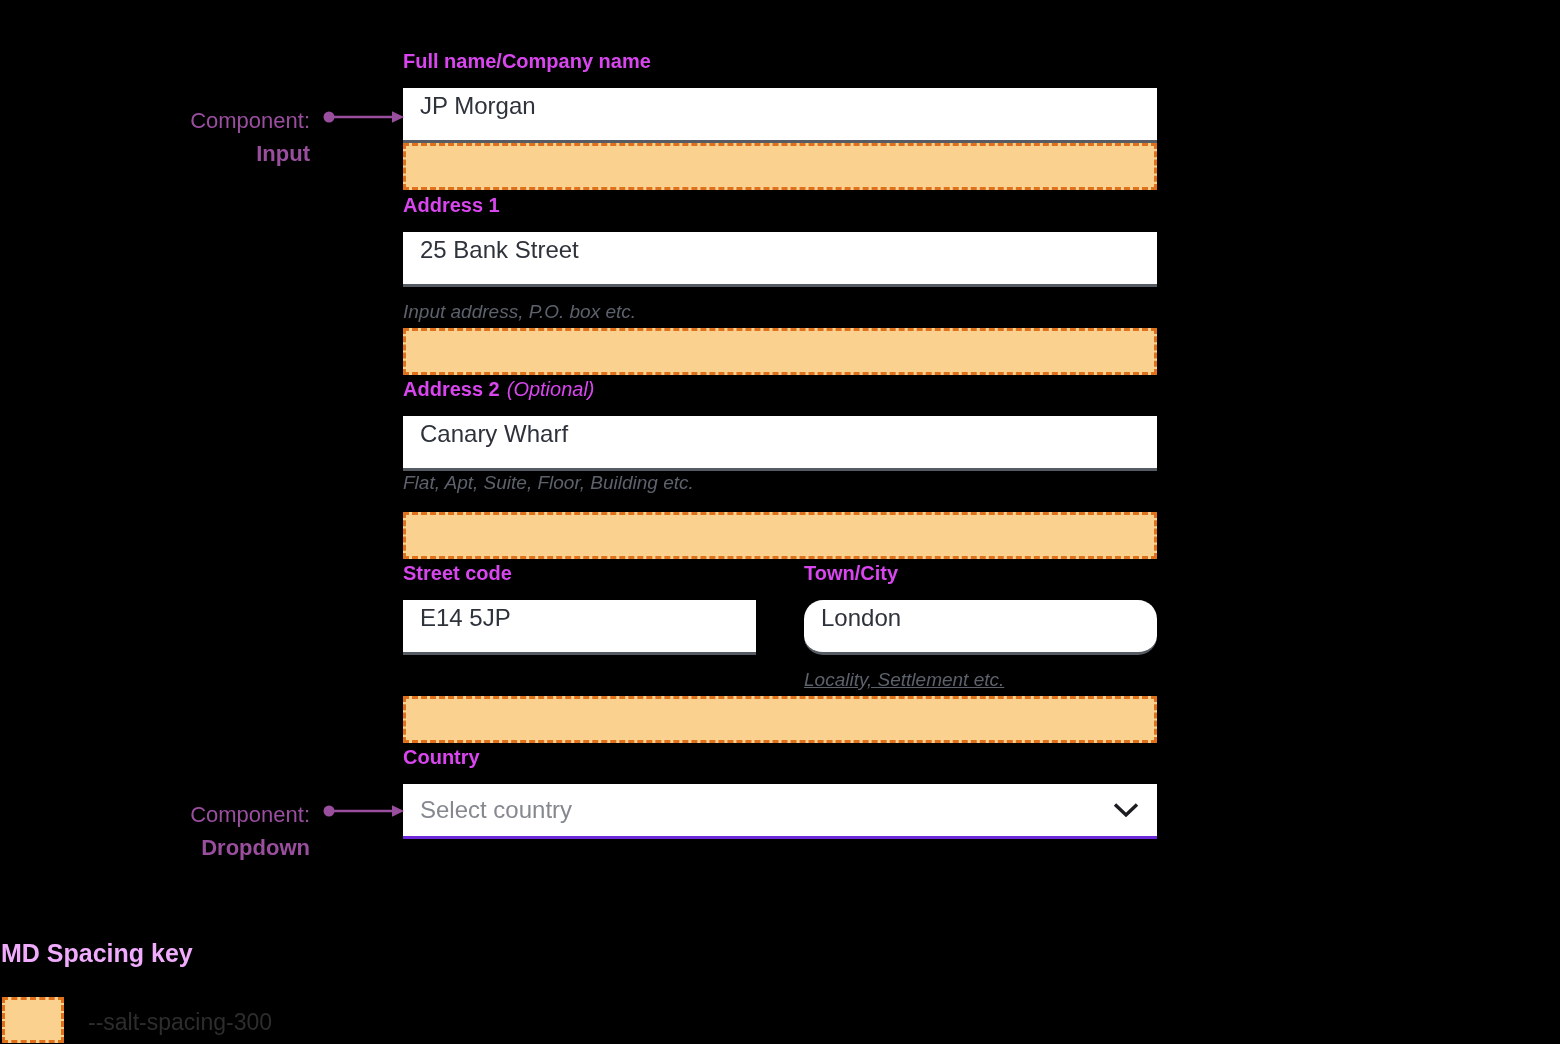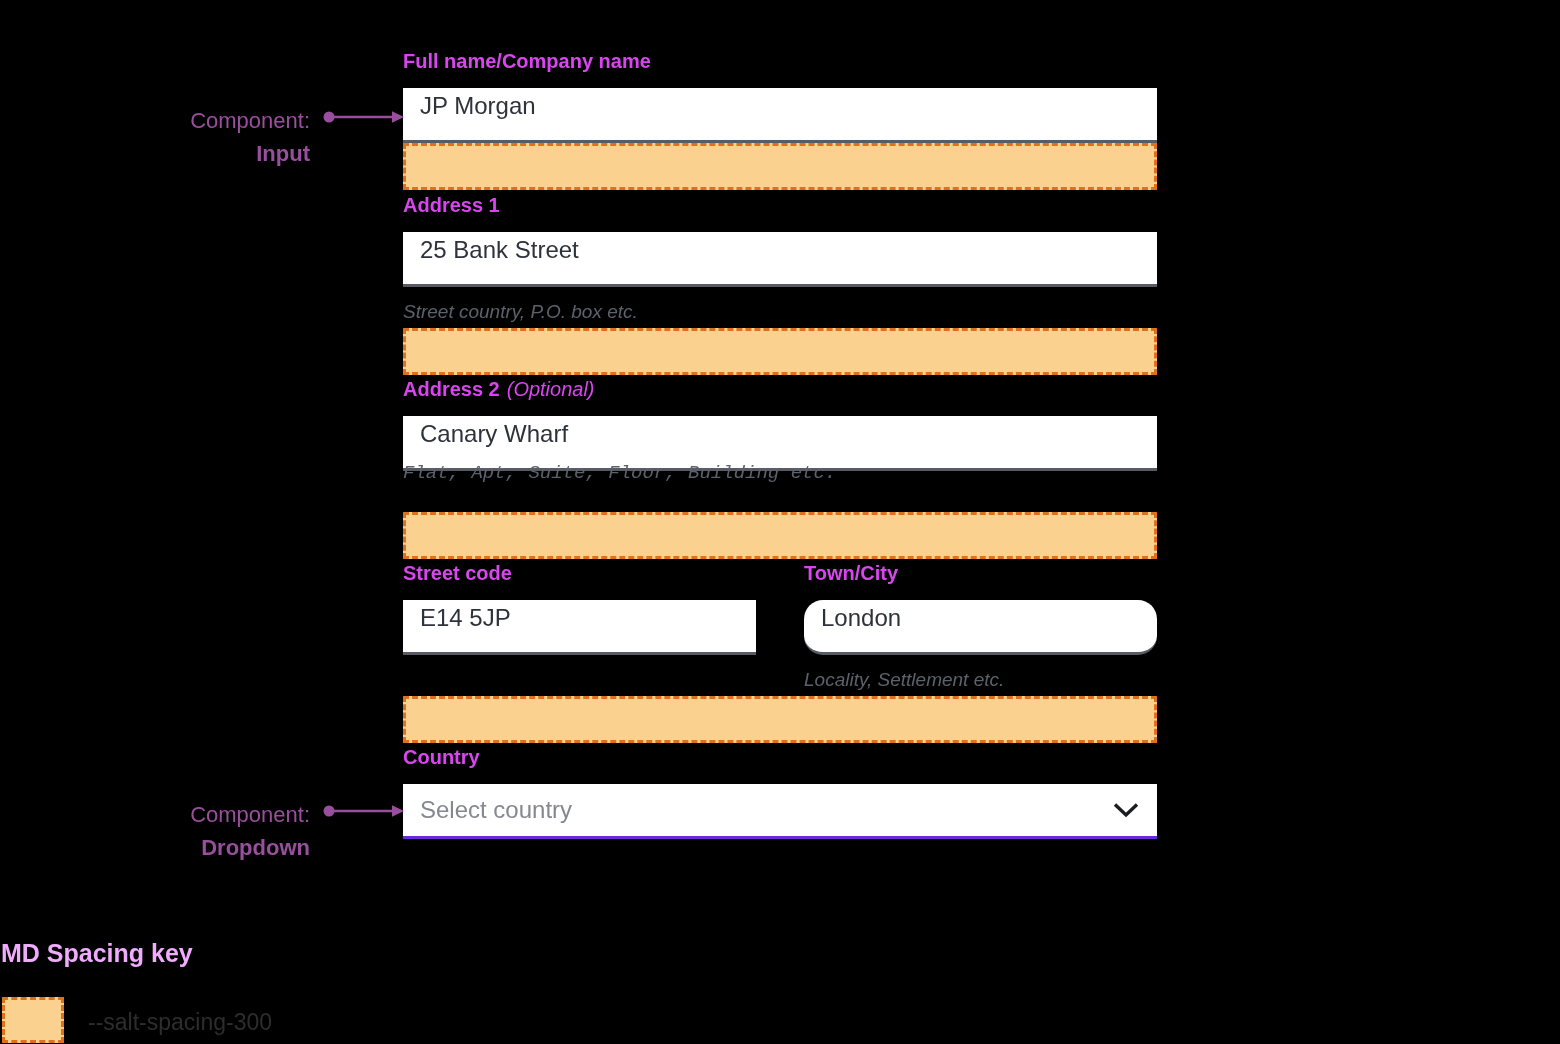--- a/index.html
+++ b/index.html
@@ -67,35 +67,35 @@
 <body>
 
 <div class="stage">
 
   <div class="form-label" style="top:50px;">Full name/Company name</div>
   <input class="text-input" style="top: 88px;" type="text" value="JP Morgan">
   <div class="spacing-block" style="top:143px;"></div>
 
   <div class="form-label" style="top:194px;">Address 1</div>
   <input class="text-input" style="top: 232px;" type="text" value="25 Bank Street">
-  <div class="helper-text" style="top:301px;">Street country, P.O. box etc.</div>
+  <div class="helper-text" style="top:301px;">Input address, P.O. box etc.</div>
   <div class="spacing-block" style="top:328px;"></div>
 
   <div class="form-label" style="top:378px;">
     <span>Address 2</span><span class="optional">(Optional)</span>
   </div>
   <input class="text-input" style="top: 416px;" type="text" value="Canary Wharf">
-  <div class="helper-text" style="top:462px;font-family:Liberation Mono, monospace;">Flat, Apt, Suite, Floor, Building etc.</div>
+  <div class="helper-text" style="top:472px;">Flat, Apt, Suite, Floor, Building etc.</div>
   <div class="spacing-block" style="top:512px;"></div>
 
   <div class="form-label" style="top:562px;">Street code</div>
   <div class="form-label" style="top:562px; left:804px;">Town/City</div>
   <input class="text-input" style="top: 600px; width: 353px;" type="text" value="E14 5JP">
   <input class="text-input" style="top: 600px; left: 804px; width: 353px; border-radius: 19px;" type="text" value="London">
-  <div class="helper-text" style="top:669px; left:804px;">Locality, Settlement etc.</div>
+  <div class="helper-text" style="top:669px; left:804px;text-decoration:underline;">Locality, Settlement etc.</div>
   <div class="spacing-block" style="top:696px;"></div>
 
   <div class="form-label" style="top:746px;">Country</div>
   <div class="dropdown">
     <span class="placeholder">Select country</span>
     <span class="chevron">
       <svg width="26" height="16" viewBox="0 0 26 16">
         <polyline points="2,2.5 13,13 24,2.5" fill="none" stroke="#1B1D21" stroke-width="3.4"></polyline>
       </svg>
     </span>

